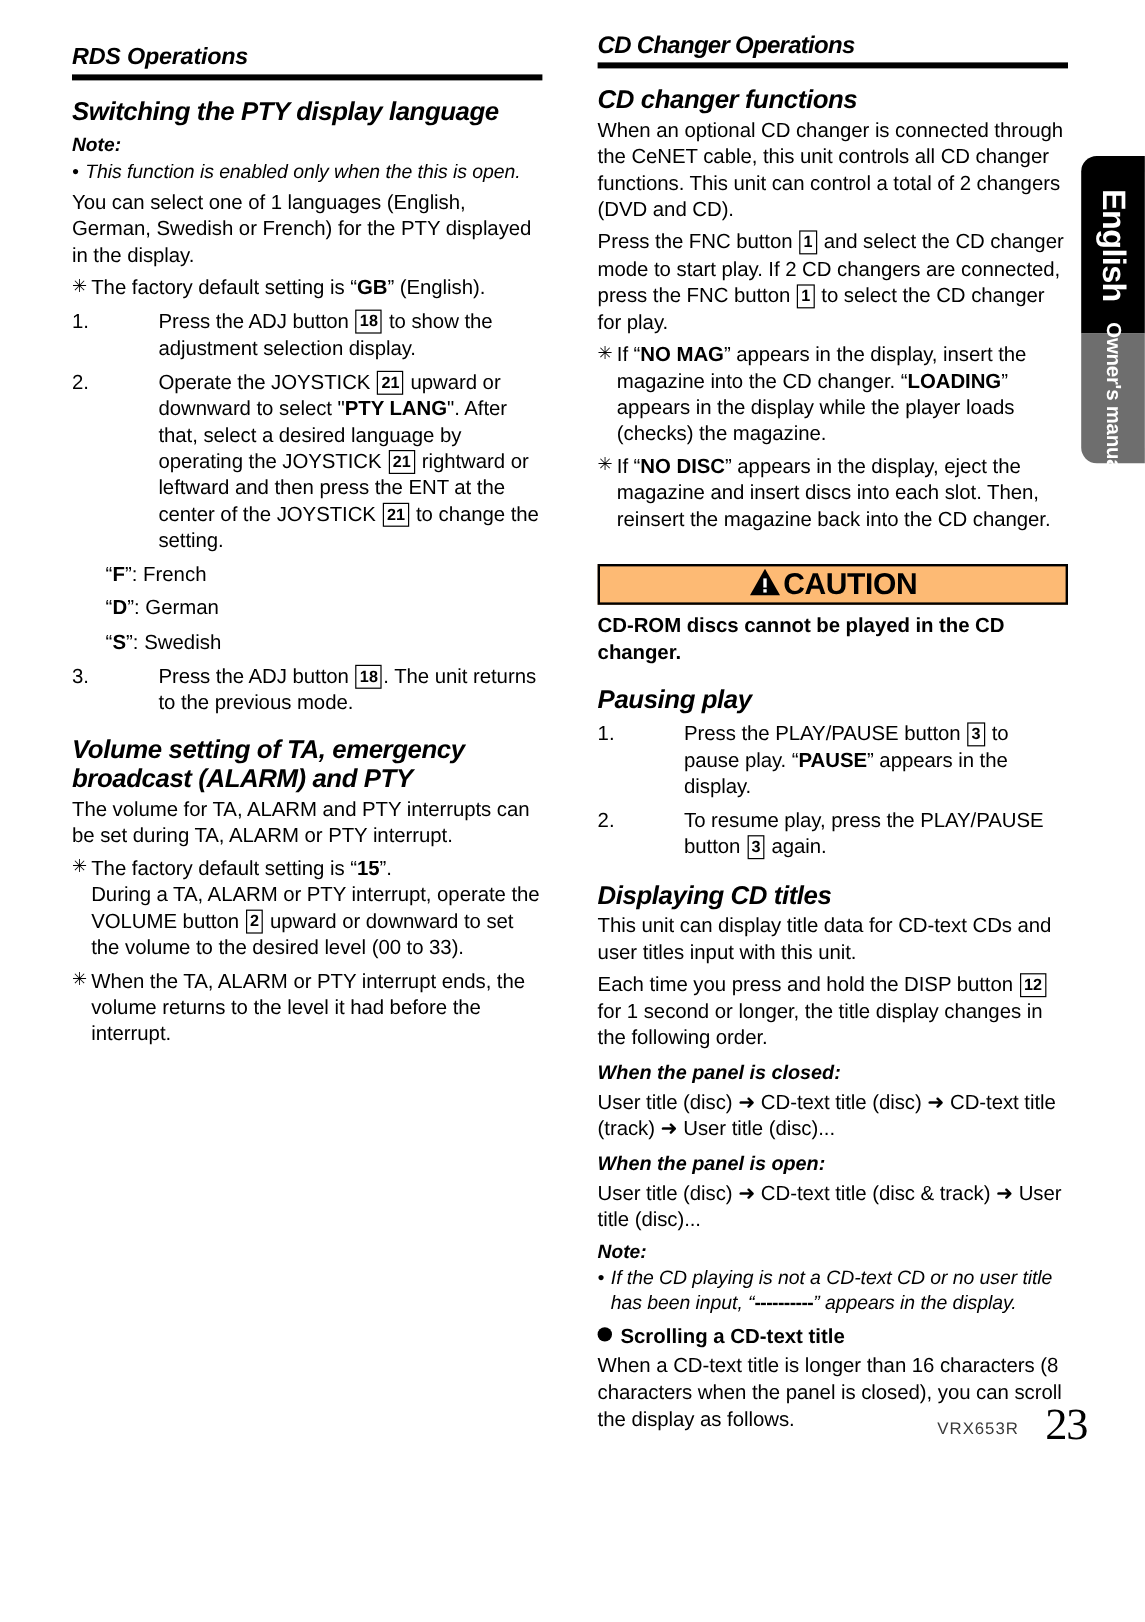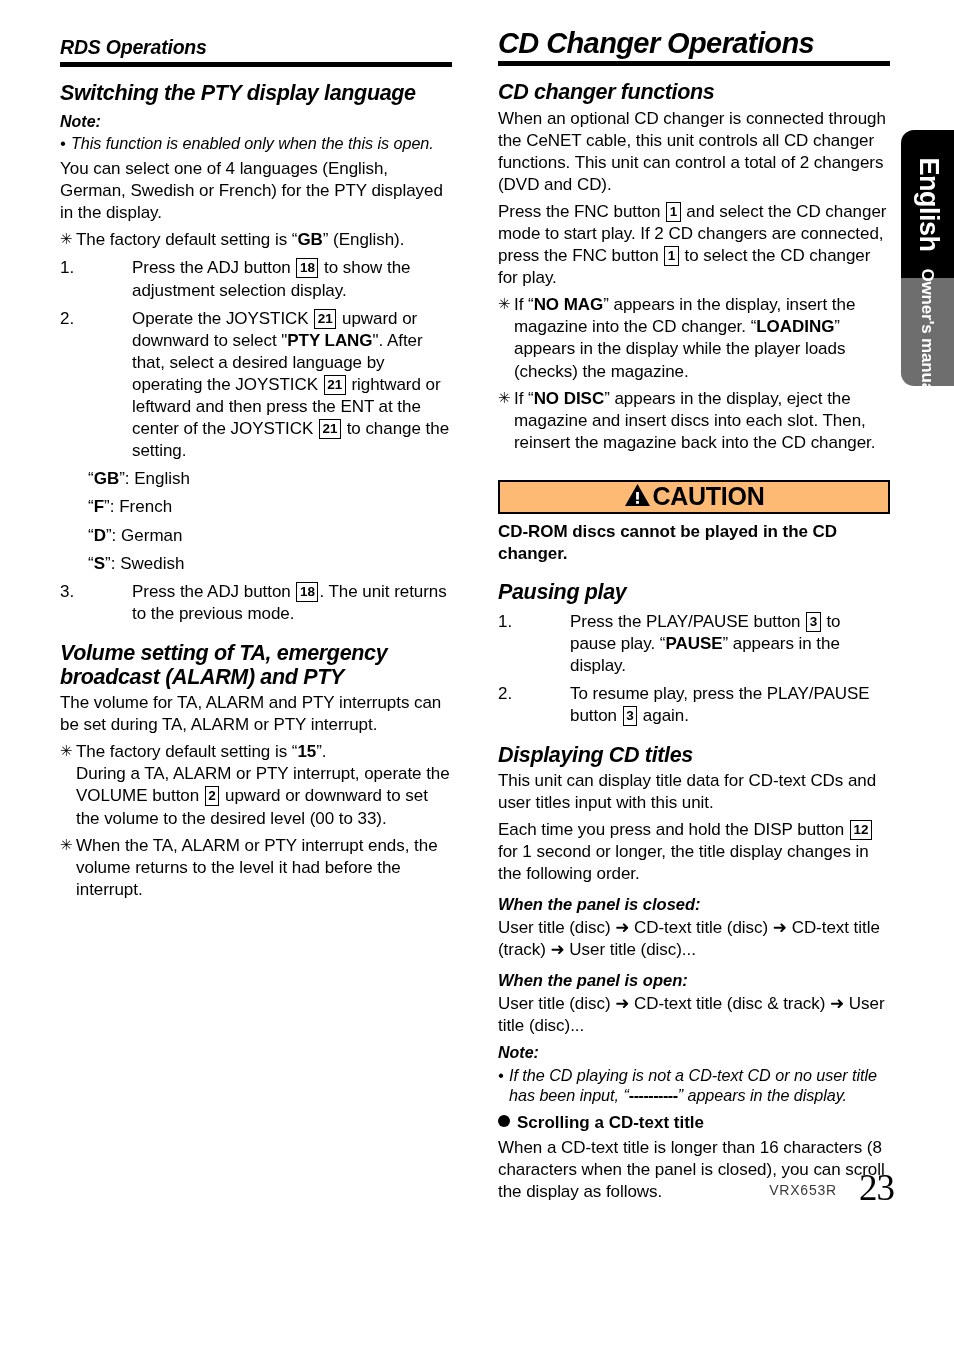--- a/index.html
+++ b/index.html
@@ -34,21 +34,21 @@
   
   .running-head {
     font-size: 19.5px;
     font-weight: bold;
     font-style: italic;
     letter-spacing: -0.2px;
     line-height: 1.15;
     margin: 0;
   }
   .chapter-head {
-    font-size: 29px;
+    font-size: 20px;
     font-weight: bold;
     font-style: italic;
     letter-spacing: -0.6px;
     line-height: 1.05;
     margin: 0;
     margin-top: -8px;
   }
   .head-rule {
     border: 0;
     border-top: 5px solid #000;
@@ -256,21 +256,21 @@
     letter-spacing: -0.5px;
   }
   .side-tab .seg-gray .vtext {
     font-size: 17px;
     letter-spacing: -0.2px;
   }
 
   
   .footer {
     position: absolute;
-    right: 60px;
+    right: 48px;
     bottom: 22px;
     display: flex;
     align-items: flex-end;
     gap: 22px;
   }
   .footer .model {
     font-size: 14px;
     color: #3a3a3a;
     letter-spacing: 0.8px;
     padding-bottom: 7px;
@@ -300,21 +300,21 @@
 
     <h2 class="section first">Switching the PTY display language</h2>
 
     <p class="note-label">Note:</p>
 
     <div class="note-item">
       <span class="mk">•</span>
       <span class="tx">This function is enabled only when the this is open.</span>
     </div>
 
-    <p class="body">You can select one of 4 languages (English, German, Swedish or French) for the PTY displayed in the display.</p>
+    <p class="body">You can select one of 1 languages (English, German, Swedish or French) for the PTY displayed in the display.</p>
 
     <div class="star-item">
       <span class="mk">✳</span>
       <span class="tx"><span>The factory default setting is “</span><b>GB</b><span>” (English).</span></span>
     </div>
 
     <div class="num-item">
       <span class="mk">1.</span>
       <span class="tx"><span>Press the ADJ button</span>
         <span class="btnnum">18</span>
@@ -325,21 +325,20 @@
       <span class="mk">2.</span>
       <span class="tx"><span>Operate the JOYSTICK</span>
         <span class="btnnum">21</span>
         <span>upward or downward to select "</span><b>PTY LANG</b><span>". After that, select a desired language by operating the JOYSTICK</span>
         <span class="btnnum">21</span>
         <span>rightward or leftward and then press the ENT at the center of the JOYSTICK</span>
         <span class="btnnum">21</span>
         <span>to change the setting.</span></span>
     </div>
 
-    <div class="def-item">“<b>GB</b>”: <span>English</span></div>
 
     <div class="def-item">“<b>F</b>”: <span>French</span></div>
 
     <div class="def-item">“<b>D</b>”: <span>German</span></div>
 
     <div class="def-item">“<b>S</b>”: <span>Swedish</span></div>
 
     <div class="num-item">
       <span class="mk">3.</span>
       <span class="tx"><span>Press the ADJ button</span>

